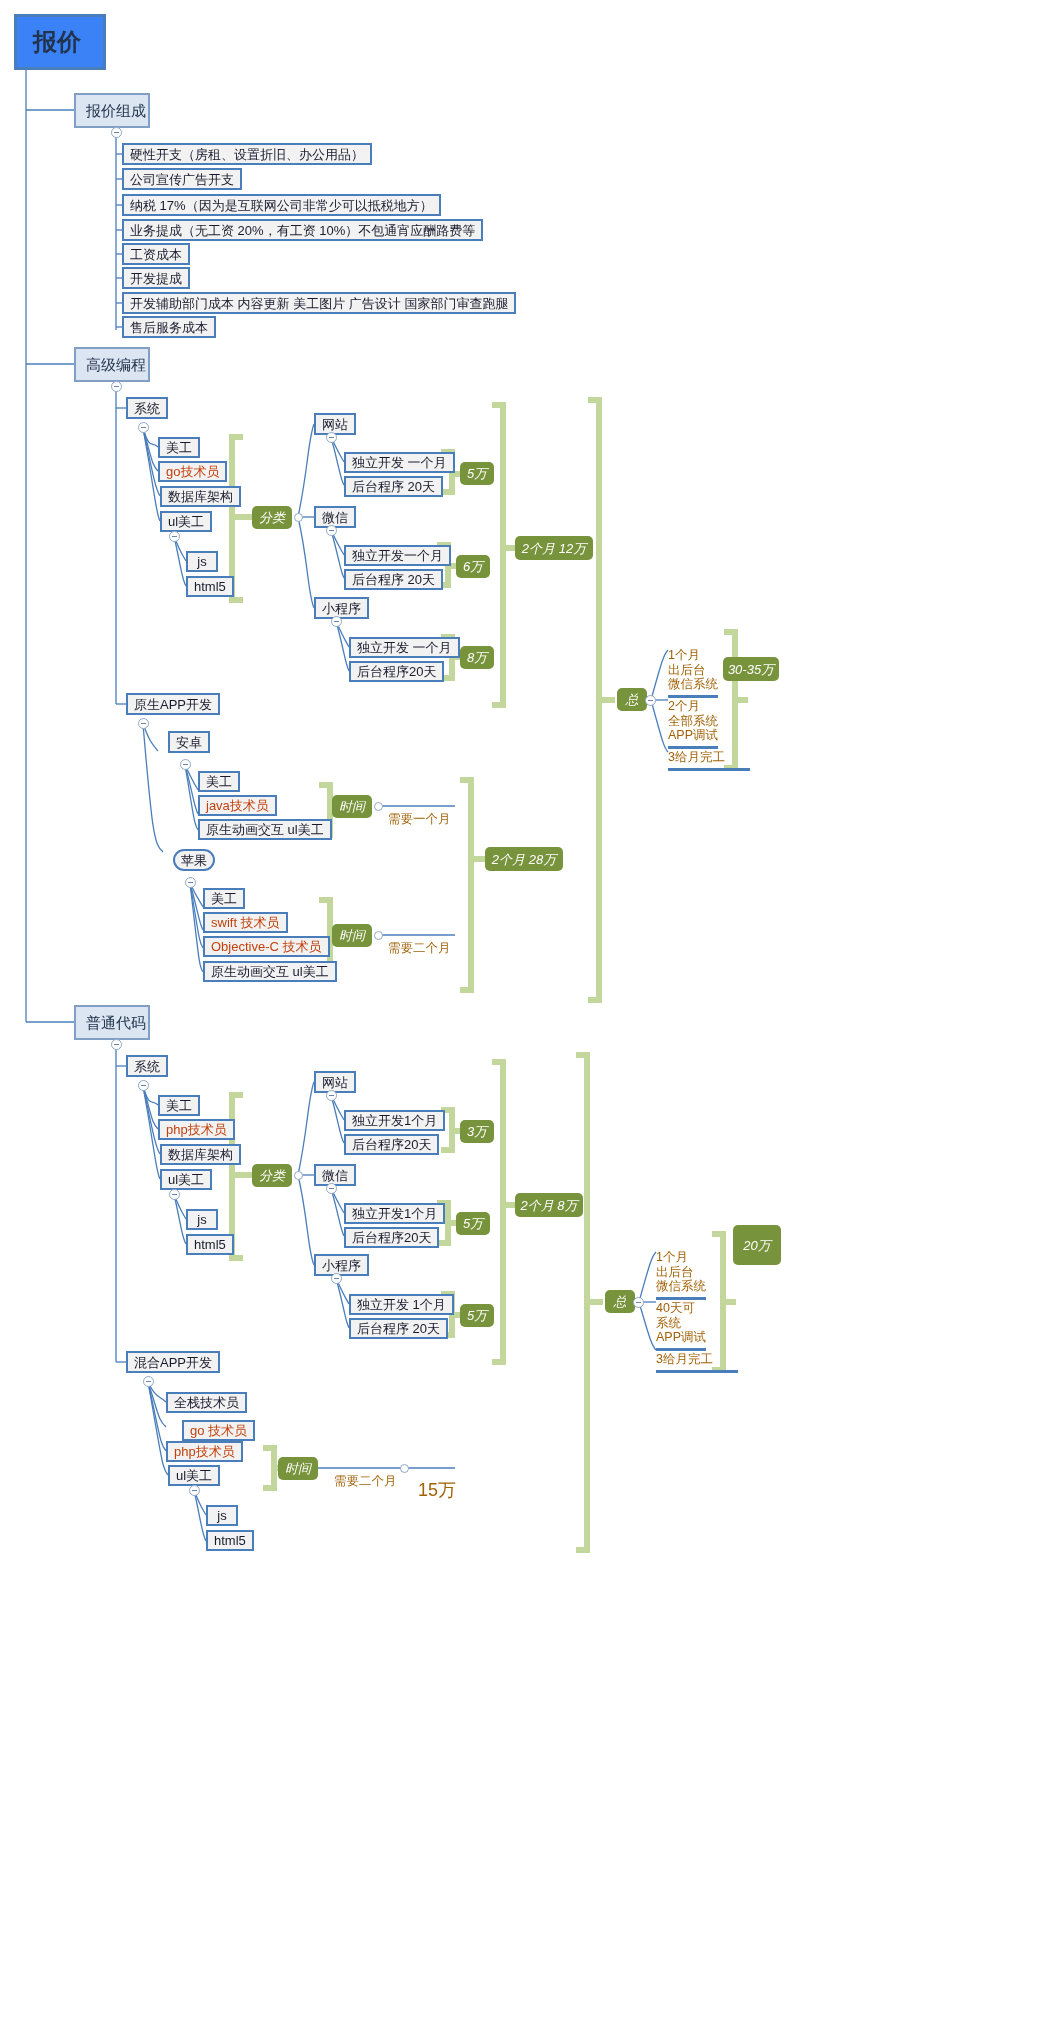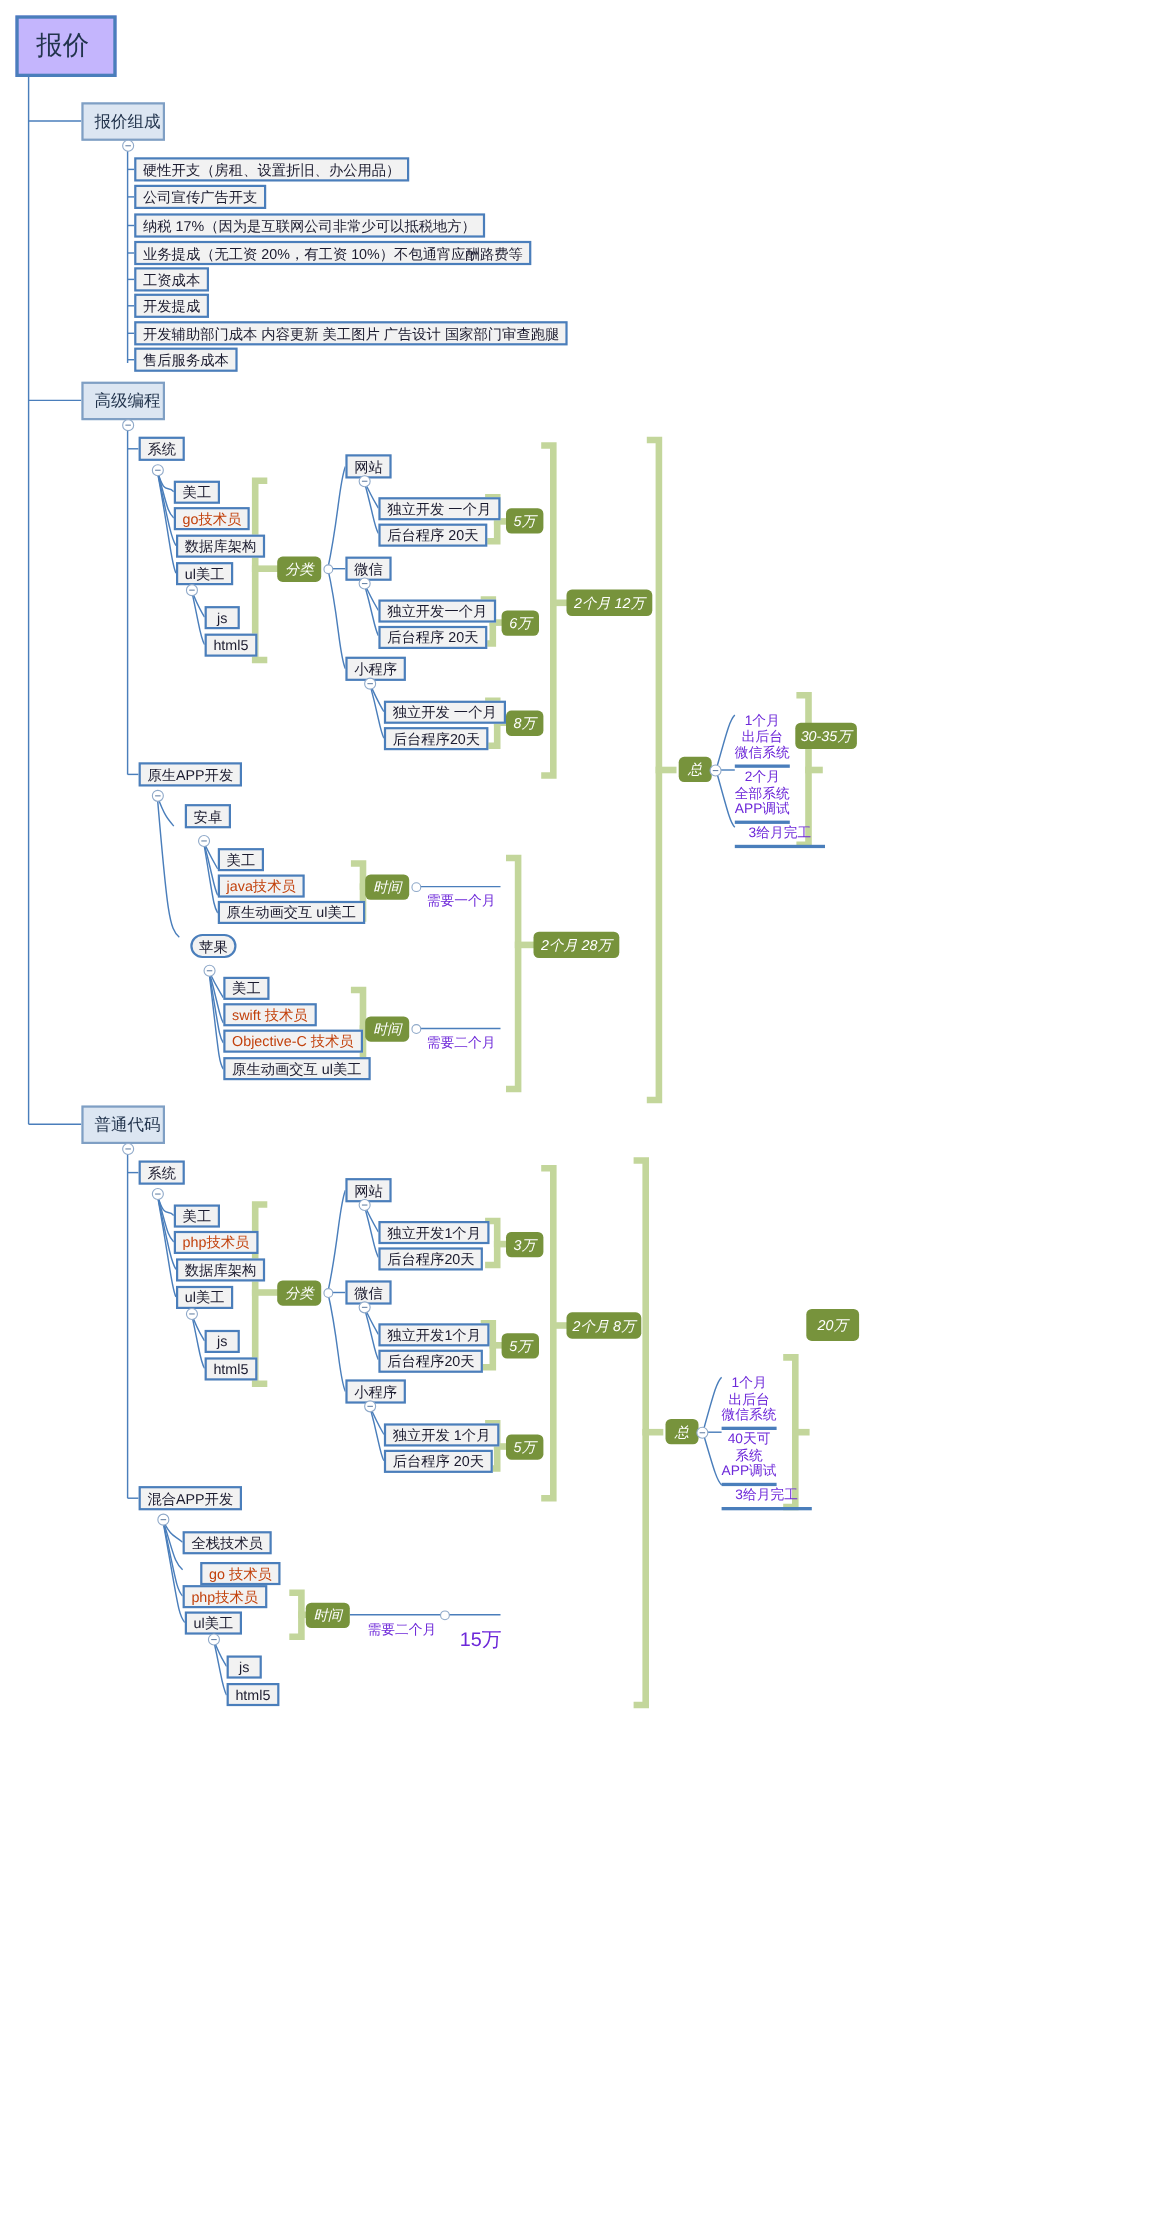--- a/index.html
+++ b/index.html
@@ -19,34 +19,34 @@
     box-sizing:border-box;
     border:2px solid #4a7ebb;
     background:#f2f2f2;
     color:#1a1a2e;
     white-space:nowrap;
     display:flex;align-items:center;
     padding:0 6px;
     line-height:1;
   }
   .root{
-    background:#c4b5fd;border:3px solid #4a7ebb;
-    font-size:24px;font-weight:normal;color:#22344d;
+    background:#3b82f6;border:3px solid #4a7ebb;
+    font-size:24px;font-weight:bold;color:#22344d;
     padding:0 16px;
   }
   .lvl1{
     background:#dce6f2;border:2px solid #7f9fc4;
     font-size:15px;color:#22344d;padding:0 10px;
   }
   .leaf{font-size:13px;}
   .red{color:#c2410c;}
   .plain{
     border:none;background:transparent;padding:0;
-    font-size:12.5px;color:#6d28d9;
-    display:block;line-height:1.18;white-space:pre-line;text-align:center;
+    font-size:12.5px;color:#a16207;
+    display:block;line-height:1.18;white-space:pre-line;
   }
   .underlined{border-bottom:3px solid #4a7ebb;}
   .green{
     background:#77933c;border:none;border-radius:5px;
     color:#ffffff;font-style:italic;font-size:13px;
     justify-content:center;padding:0 9px;
   }
 
   
   .toggle{
@@ -526,17 +526,17 @@
 <div class="node plain underlined" style="left:656px;top:1235px;padding-bottom:3px;">
   <span>1个月
 出后台
 微信系统</span></div>
 <div class="node plain underlined" style="left:656px;top:1286px;padding-bottom:3px;">
   <span>40天可
 系统
 APP调试</span></div>
 <div class="node plain underlined" style="left:656px;top:1337px;padding-bottom:3px;width:82px;">
   <span>3给月完工</span></div>
-<div class="node green" style="left:733px;top:1190px;width:48px;height:29px;">
+<div class="node green" style="left:733px;top:1225px;width:48px;height:40px;">
   <span>20万</span>
     </div>
 
 </div>
 
 </body></html>

